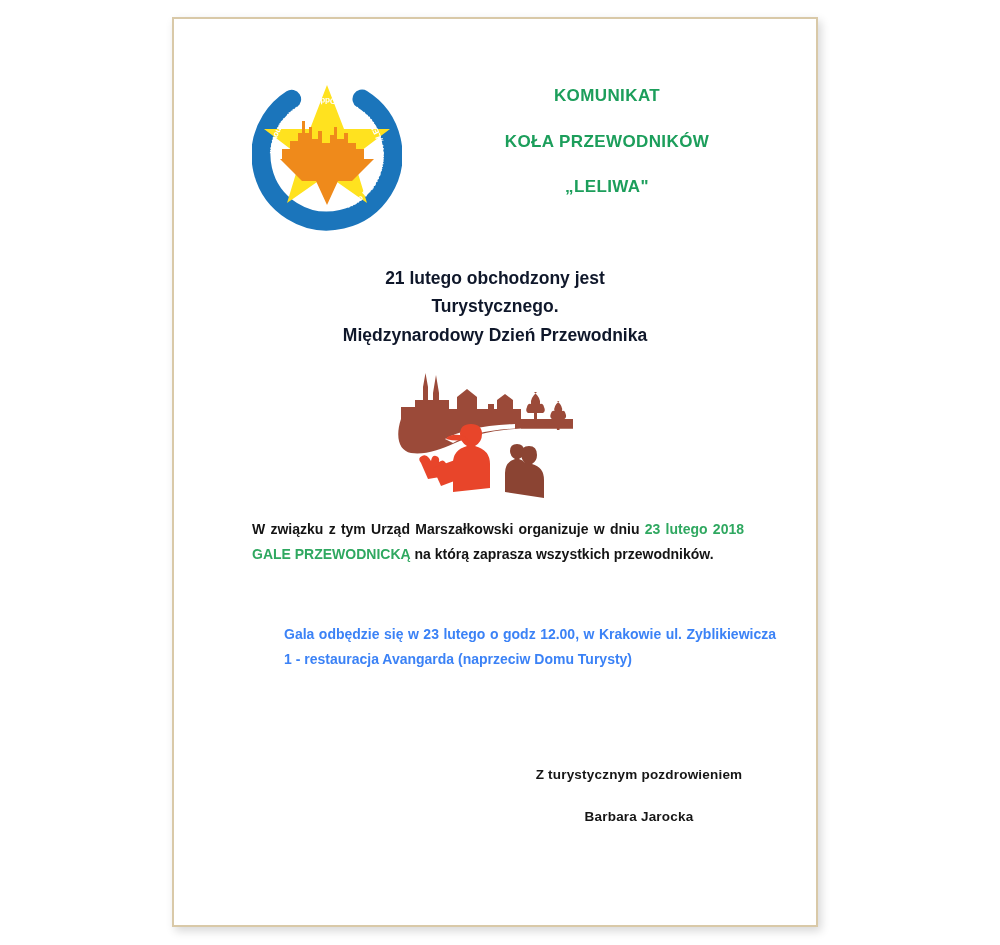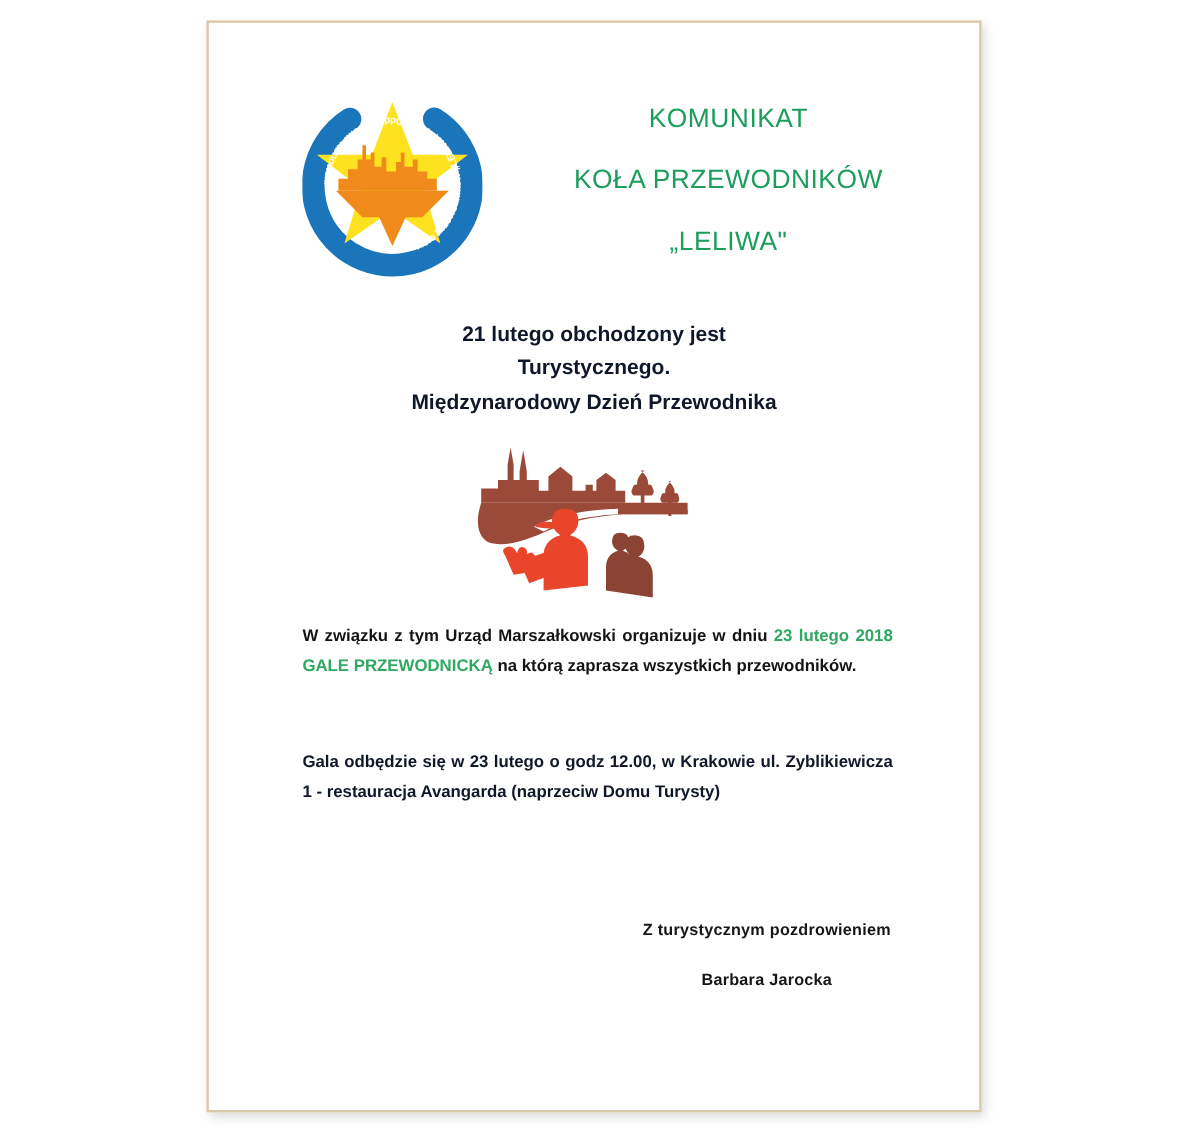--- a/index.html
+++ b/index.html
@@ -57,22 +57,22 @@
   
   .title-stack {
     position: absolute;
     left: 238px;
     top: 10px;
     width: 390px;
     text-align: center;
   }
   .title-line {
     color: #1c9e5b;
-    font-weight: normal;
-    font-size: 22px;
+    font-weight: bold;
+    font-size: 17px;
     letter-spacing: 0.4px;
     line-height: 1.1;
     margin-bottom: 27px;
     white-space: nowrap;
   }
   .title-line.t3 { margin-bottom: 0; }
 
   
   .intro {
     position: absolute;
@@ -109,21 +109,22 @@
     font-weight: bold;
     font-size: 14px;
     line-height: 1.75;
   }
   .body-para.p1 {
     top: 498px;
     color: #141414;
   }
   .body-para.p2 {
     top: 603px;
-    color: #0f172a;
+    color: #3b82f6;
+    margin-left: 32px;
   }
   .hl-green { color: #2fa860; }
 
   
   .sign-block {
     position: absolute;
     left: 300px;
     top: 748px;
     width: 330px;
     text-align: center;

